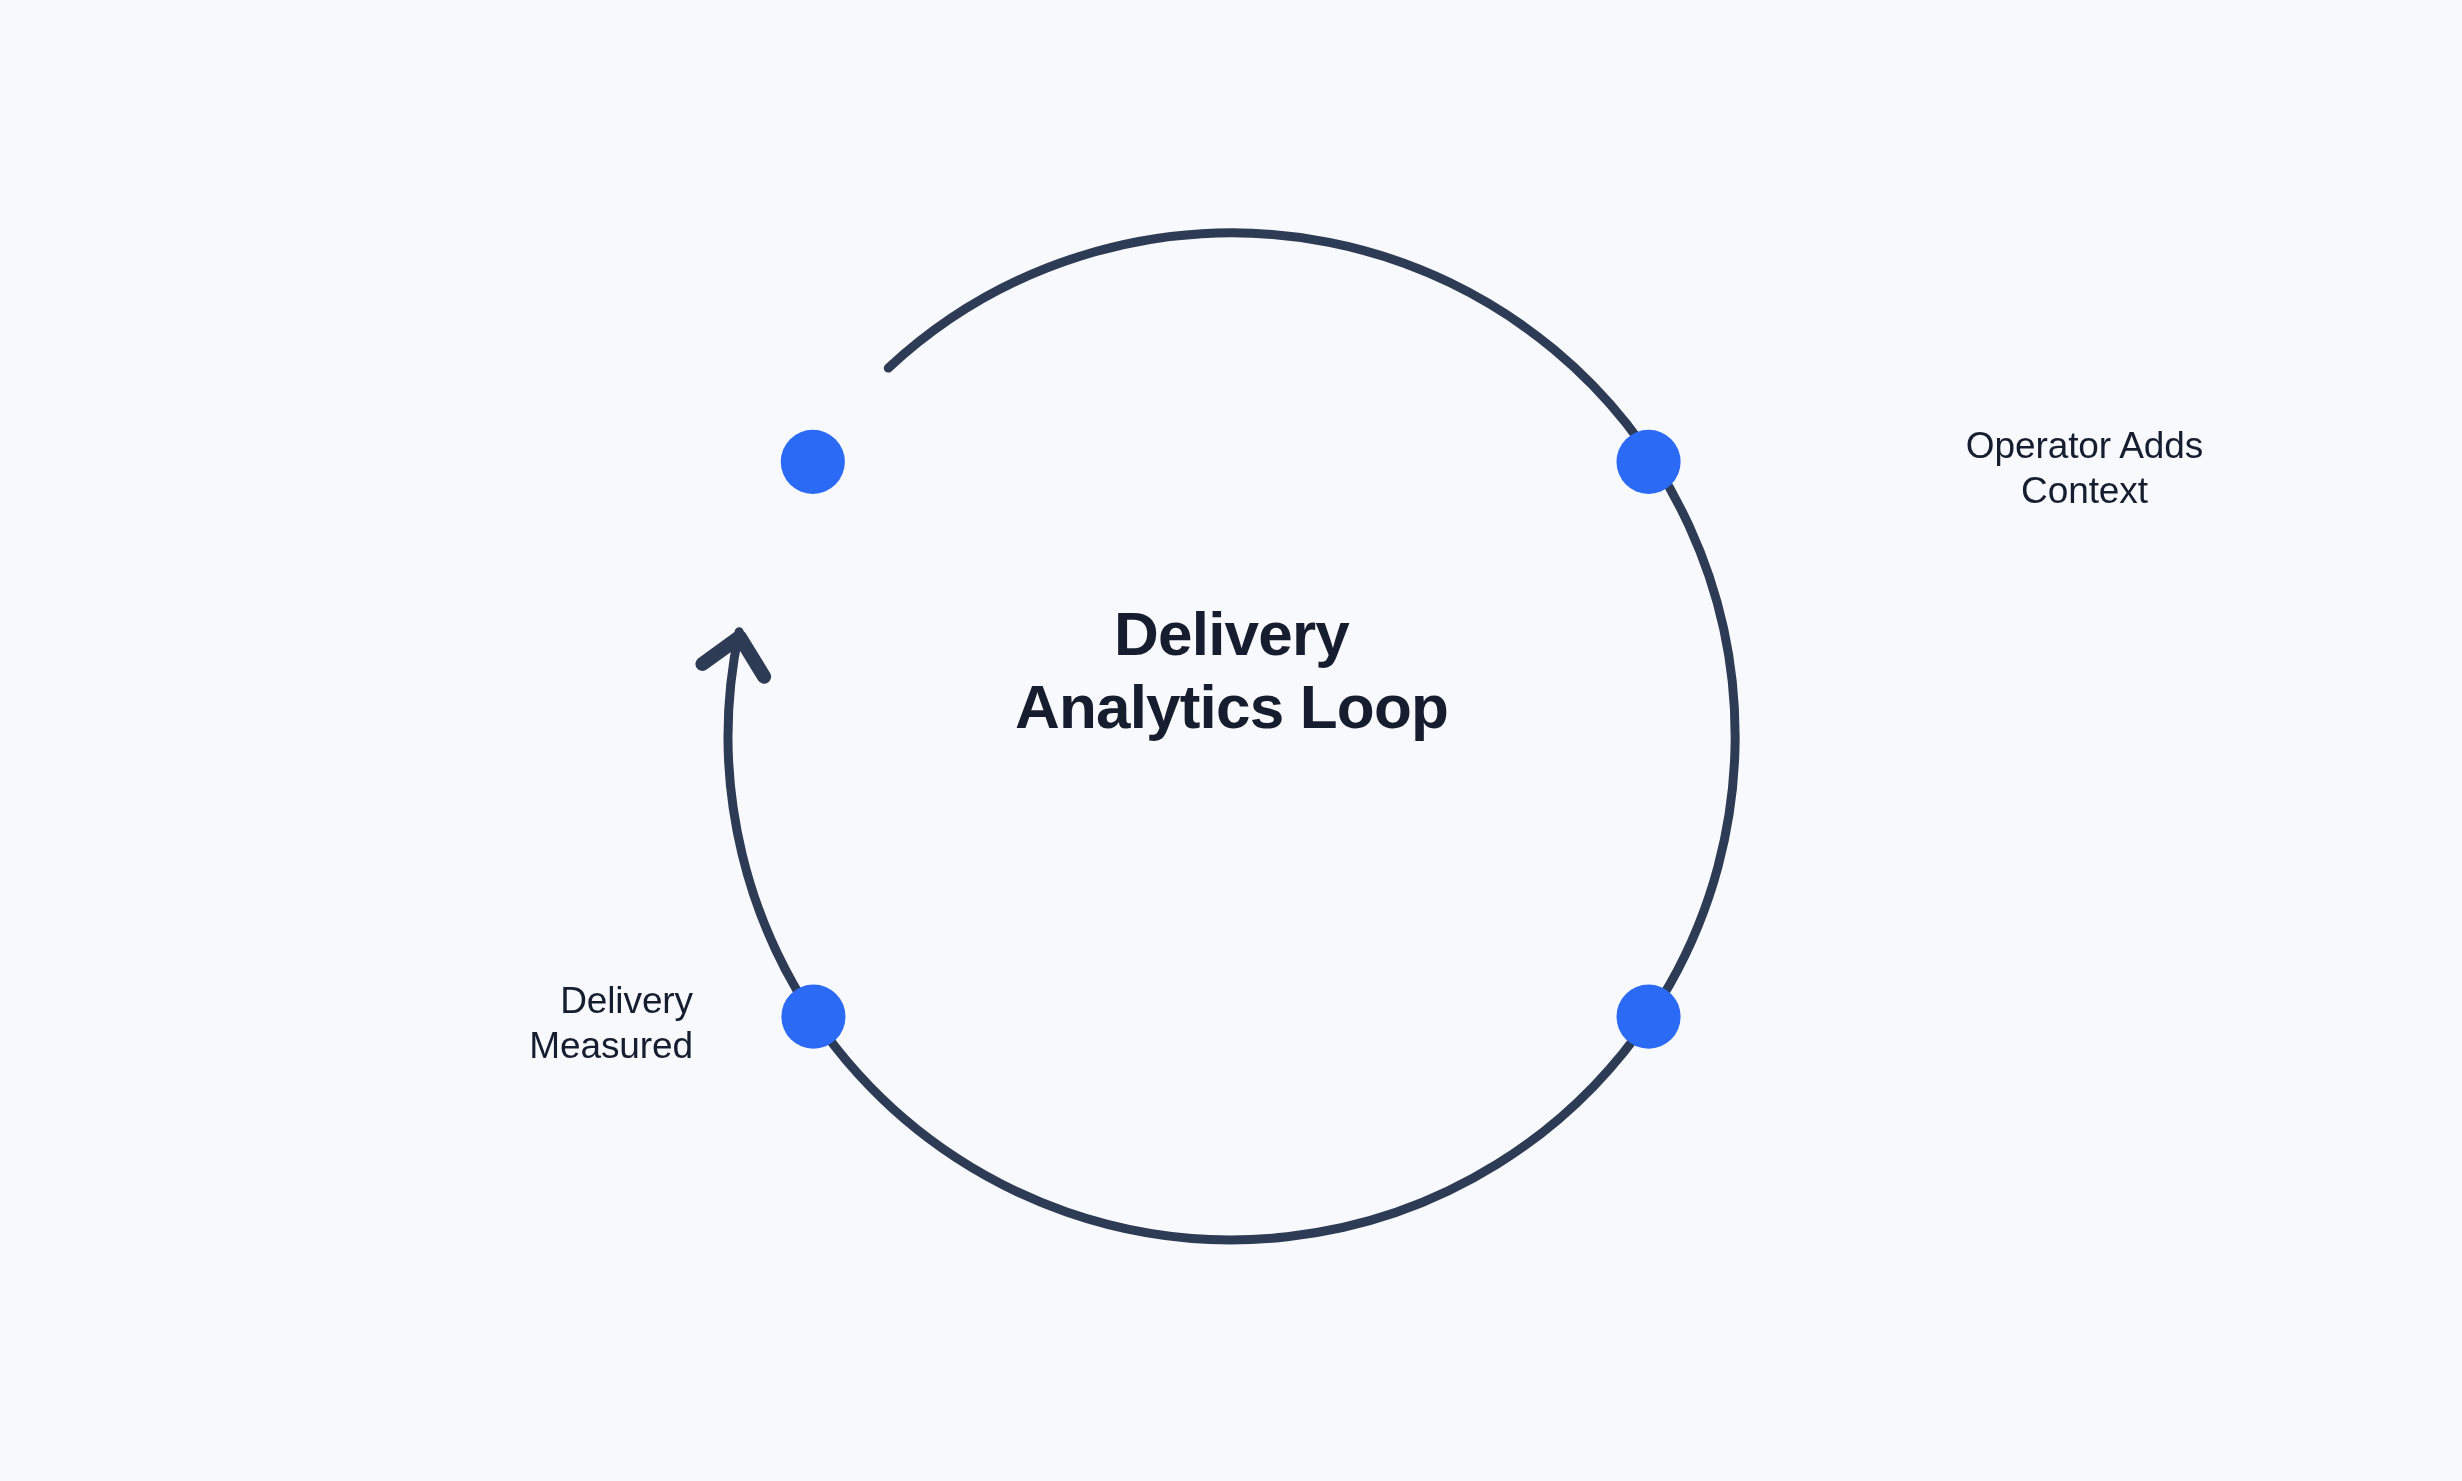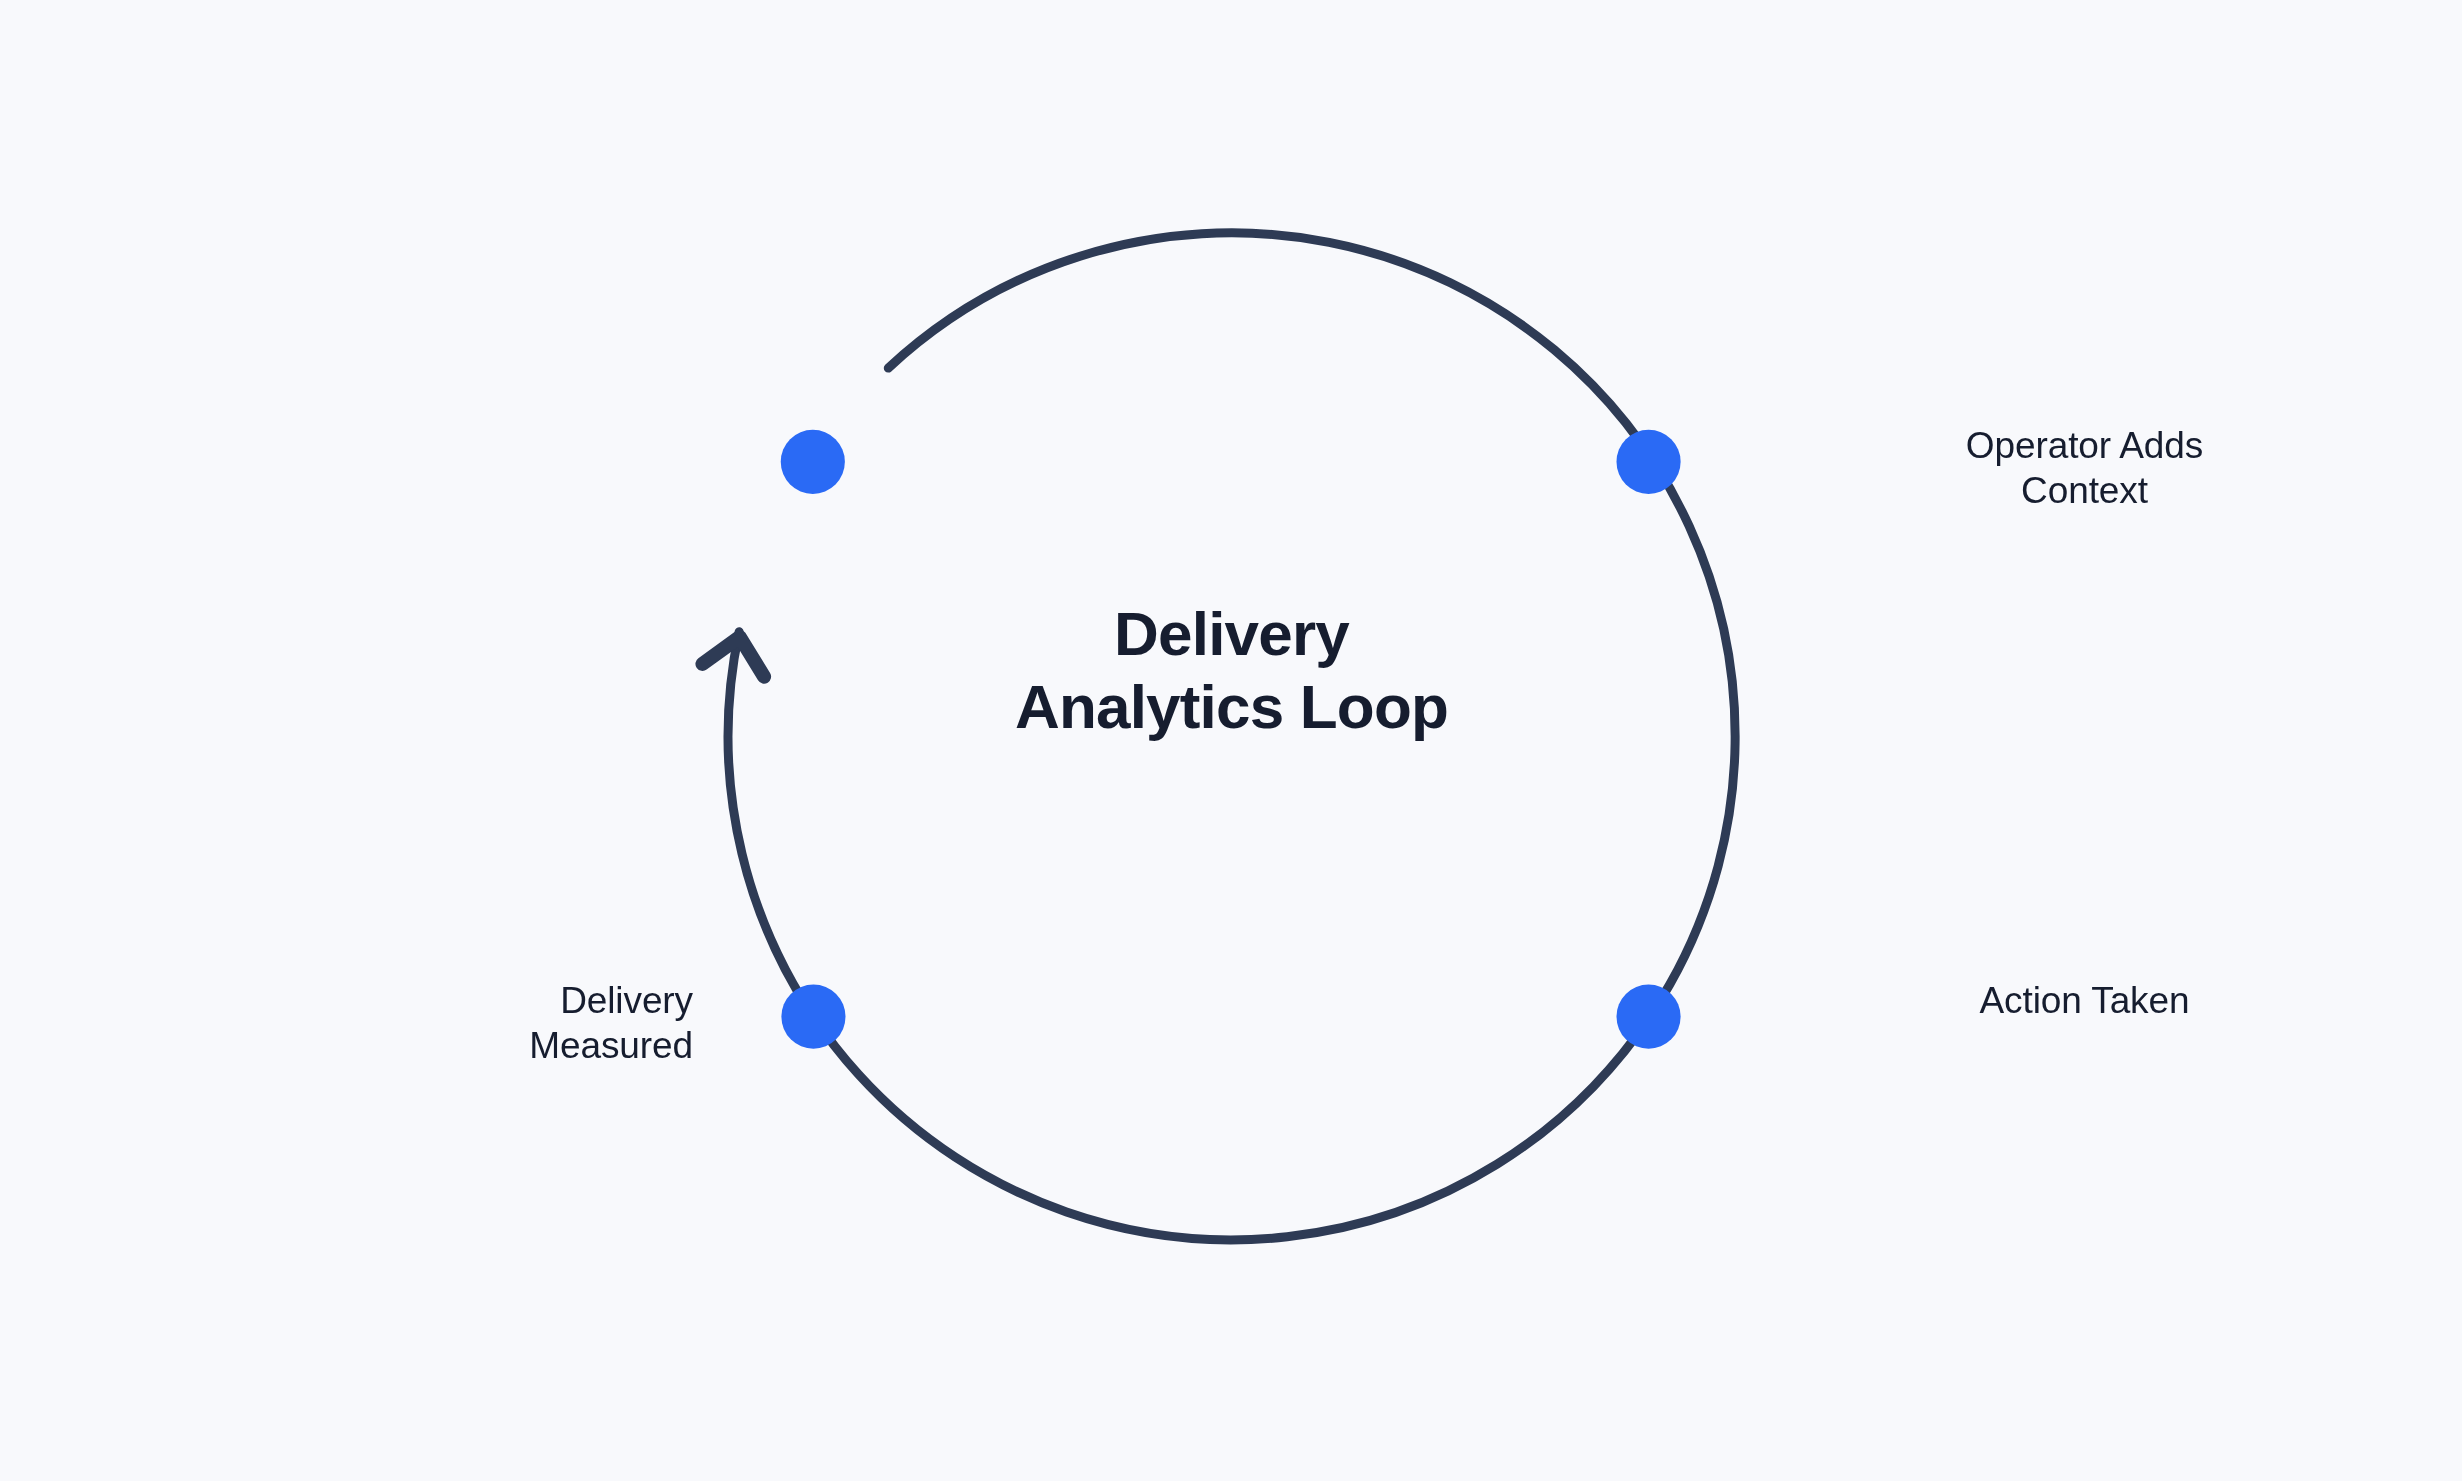--- a/index.html
+++ b/index.html
@@ -77,19 +77,18 @@
       </g>
   </svg>
 
   <div class="center-title">Delivery
 Analytics Loop</div>
 
 
   <div class="node-label right" id="label-operator-context">Operator Adds
 Context</div>
 
-  <div class="node-label right" id="label-action-taken">Action Taken</div>
 
   <div class="node-label left" id="label-results-measured">Delivery
 Measured</div>
 
 </div>
 
 
 </body></html>

